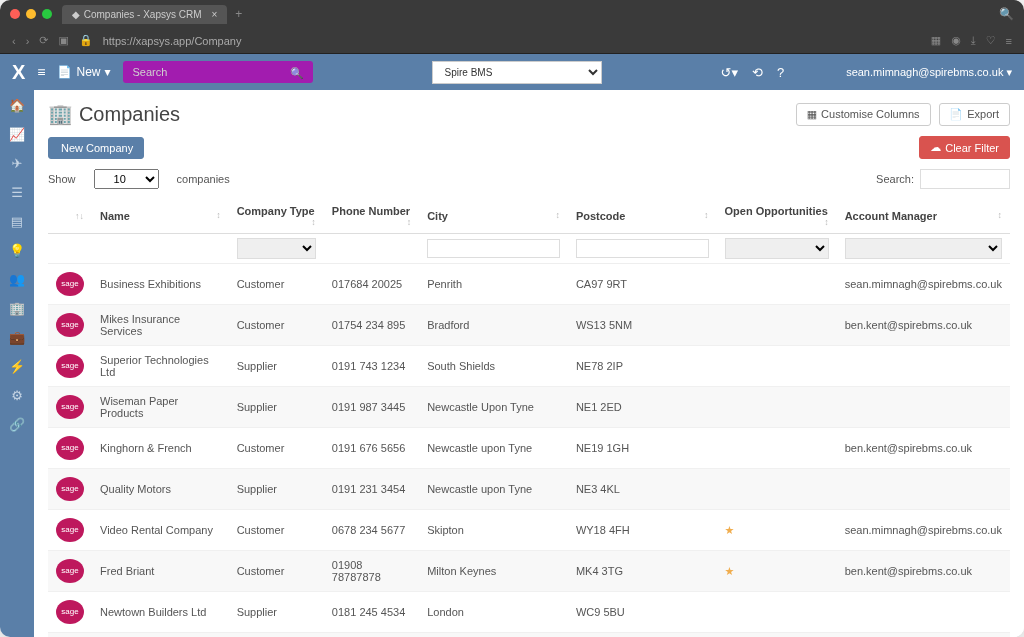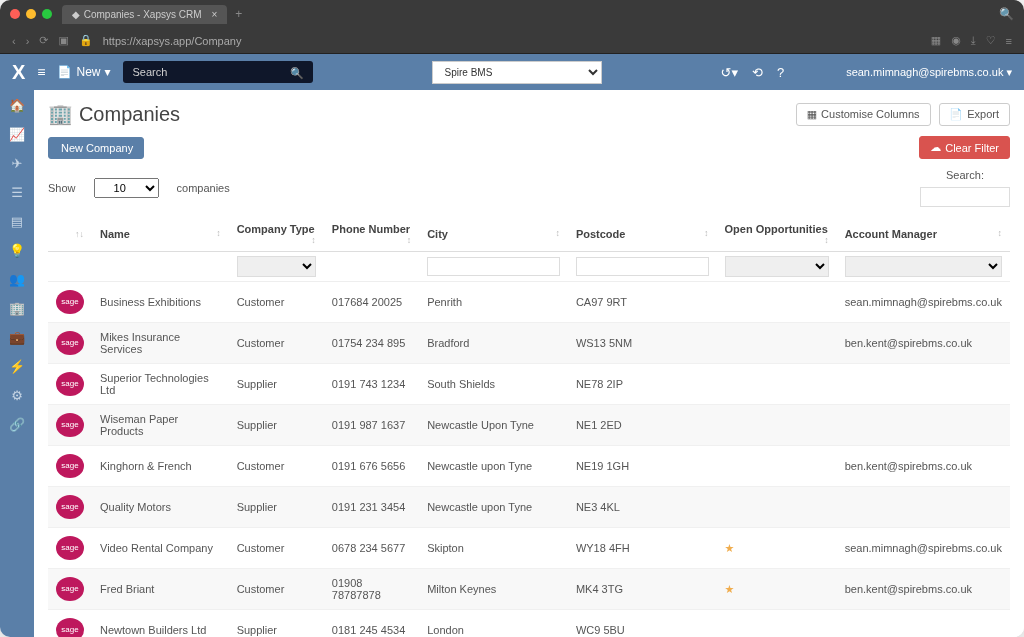--- a/index.html
+++ b/index.html
@@ -11,41 +11,41 @@
 .dot.r { background: #ff5f57; } .dot.y { background: #febc2e; } .dot.g { background: #28c840; }
 .tab { background: #555; color: #ccc; font-size: 10px; padding: 4px 10px; margin-left: 10px; border-radius: 4px 4px 0 0; display: flex; align-items: center; gap: 4px; }
 .tab-add { color: #888; margin-left: 8px; font-size: 12px; }
 .addrbar { background: #3a3a3a; height: 26px; display: flex; align-items: center; padding: 0 12px; gap: 10px; color: #888; font-size: 11px; border-bottom: 1px solid #222; }
 .addrbar .addr { color: #aaa; flex: 1; }
 .addrbar .icon { color: #888; }
 .topbar { background: #5a7fa8; height: 36px; display: flex; align-items: center; padding: 0 12px; gap: 12px; color: #fff; }
 .logo { font-size: 20px; font-weight: bold; }
 .hamburger { font-size: 14px; cursor: pointer; }
 .newbtn { background: transparent; border: none; color: #fff; font-size: 12px; display: flex; align-items: center; gap: 4px; cursor: pointer; }
-.searchbox { background: #0f172a; border: none; border-radius: 3px; padding: 5px 28px 5px 10px; color: #fff; font-size: 11px; width: 190px; }
+.searchbox { background: #a21caf; border: none; border-radius: 3px; padding: 5px 28px 5px 10px; color: #fff; font-size: 11px; width: 190px; }
 .searchbox::placeholder { color: #d0d0d0; }
 .searchwrap { position: relative; }
 .searchwrap .sicon { position: absolute; right: 8px; top: 6px; color: #d0d0d0; font-size: 11px; }
 .spirebox { background: #fff; border: 1px solid #ccc; padding: 4px 8px; font-size: 10px; width: 170px; color: #333; }
 .topright { margin-left: auto; display: flex; align-items: center; gap: 14px; font-size: 13px; }
 .topright .user { font-size: 11px; margin-left: 48px; }
 .body { display: flex; flex: 1; overflow: hidden; }
 .sidebar { width: 34px; background: #5a7fa8; display: flex; flex-direction: column; align-items: center; padding-top: 8px; gap: 14px; }
 .sidebar .sitem { color: #c5d4e4; font-size: 13px; cursor: pointer; }
 .main { flex: 1; background: #fff; padding: 12px 14px; overflow: hidden; display: flex; flex-direction: column; }
 .pagehead { display: flex; align-items: center; margin-bottom: 10px; }
 .pagehead h1 { font-size: 20px; color: #444; font-weight: 500; display: flex; align-items: center; gap: 6px; }
 .pagehead .right { margin-left: auto; display: flex; gap: 8px; }
 .btn { background: #fff; border: 1px solid #ccc; padding: 4px 10px; font-size: 11px; border-radius: 3px; cursor: pointer; color: #555; display: inline-flex; align-items: center; gap: 4px; }
 .btn.primary { background: #5a7fa8; color: #fff; border-color: #5a7fa8; padding-left: 12px; }
 .btn.danger { background: #d9534f; color: #fff; border-color: #d9534f; }
 .row2 { display: flex; align-items: center; margin-bottom: 10px; }
 .showrow { display: flex; align-items: center; gap: 18px; font-size: 11px; color: #555; margin-bottom: 10px; }
 .showrow select { font-size: 11px; padding: 2px 15px; }
-.showrow .searchr { margin-left: auto; display: flex; align-items: center; gap: 6px; flex-direction: column; }
+.showrow .searchr { margin-left: auto; display: flex; align-items: center; gap: 6px; }
 .showrow input { border: 1px solid #ddd; padding: 3px 6px; font-size: 11px; width: 90px; }
 table { width: 100%; border-collapse: collapse; font-size: 11px; }
 thead th { text-align: left; font-weight: 600; color: #444; padding: 6px 8px; border-bottom: 1px solid #ddd; }
 thead th .sort { float: right; color: #bbb; font-size: 9px; }
 .filterrow td { padding: 4px 8px; border-bottom: 1px solid #eee; }
 .filterrow input, .filterrow select { width: 100%; border: 1px solid #ddd; padding: 3px 4px; font-size: 10px; }
 tbody tr { border-bottom: 1px solid #f0f0f0; }
 tbody tr:nth-child(even) { background: #f8f8f8; }
 tbody td { padding: 8px 8px; color: #555; }
 .badge { display: inline-block; width: 28px; height: 24px; background: #be185d; border-radius: 50%; color: #fff; font-size: 8px; text-align: center; line-height: 24px; }
@@ -217,21 +217,21 @@
     <td>0191 743 1234</td>
     <td>South Shields</td>
     <td>NE78 2IP</td>
     <td><span class="star"></span></td>
     <td></td>
             </tr>
             <tr>
     <td><span class="badge">sage</span></td>
     <td>Wiseman Paper Products</td>
     <td>Supplier</td>
-    <td>0191 987 1637</td>
+    <td>0191 987 3445</td>
     <td>Newcastle Upon Tyne</td>
     <td>NE1 2ED</td>
     <td><span class="star"></span></td>
     <td></td>
             </tr>
             <tr>
     <td><span class="badge">sage</span></td>
     <td>Kinghorn &amp; French</td>
     <td>Customer</td>
     <td>0191 676 5656</td>

